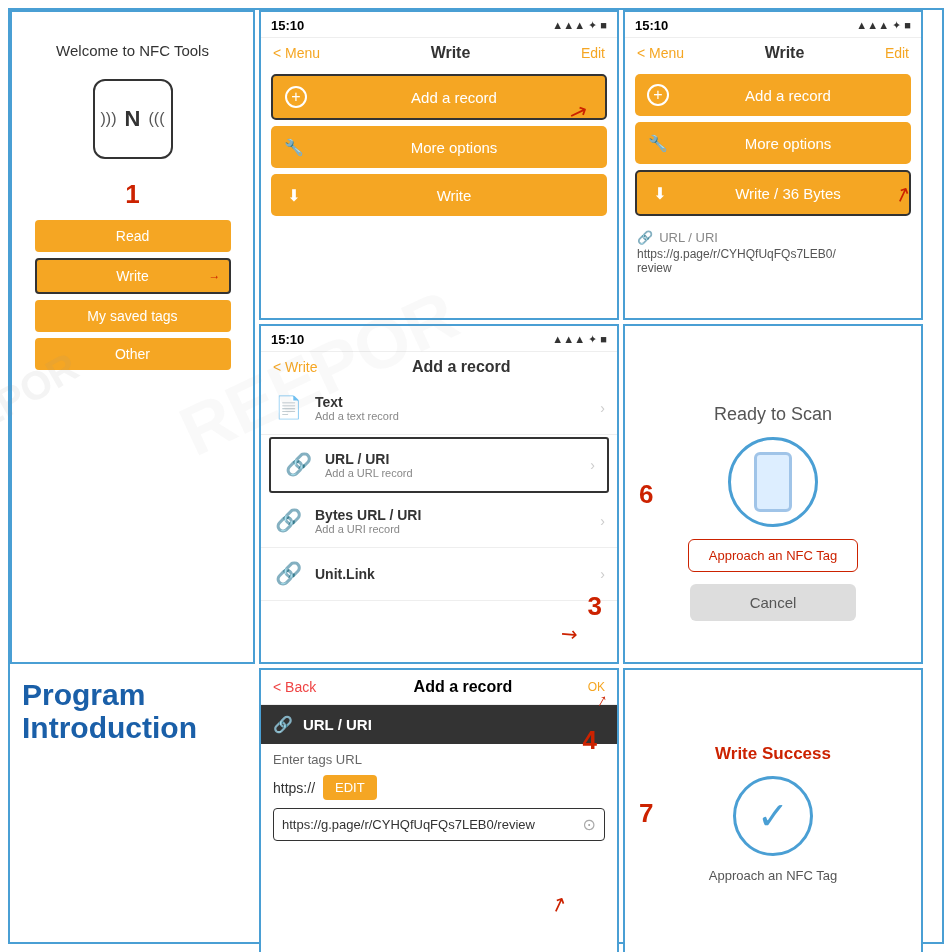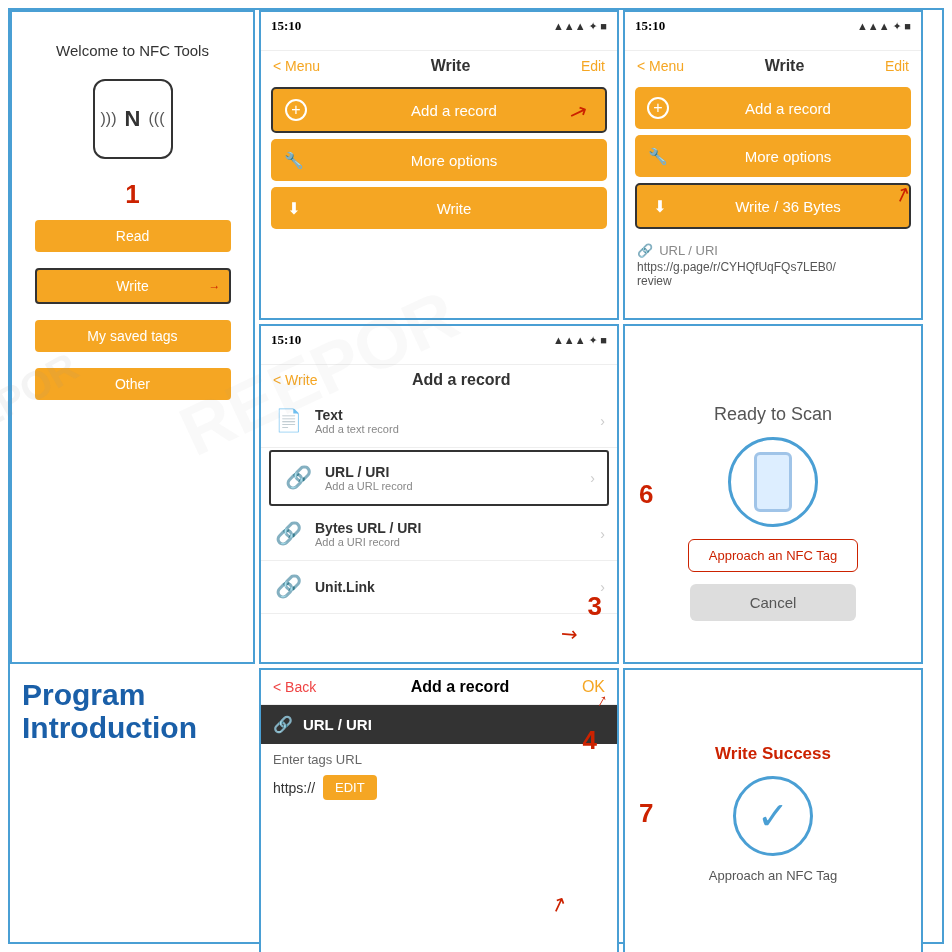--- a/index.html
+++ b/index.html
@@ -77,21 +77,21 @@
       font-size: 16px;
       color: #555;
     }
     .menu-btn {
       width: 196px;
       padding: 8px 0;
       border-radius: 4px;
       text-align: center;
       color: white;
       font-size: 14px;
-      margin-bottom: 16px;
+      margin-bottom: 6px;
       background: #f5a623;
     }
     .menu-btn.active-btn {
       background: #f5a623;
       border: 2px solid #333;
     }
     .arrow-right {
       position: absolute;
       right: 8px;
       font-size: 12px;
@@ -100,23 +100,22 @@
 
     
     .panel-write {
       grid-row: 1;
       grid-column: 2;
     }
     .ios-header {
       display: flex;
       justify-content: space-between;
       align-items: center;
-      padding: 6px 10px 16px;
+      padding: 6px 10px 4px;
       border-bottom: 1px solid #eee;
-      font-family: Liberation Serif, serif;
     }
     .ios-time {
       font-size: 13px;
       font-weight: 600;
     }
     .ios-status {
       font-size: 11px;
       color: #333;
     }
     .ios-nav {
@@ -266,21 +265,21 @@
       margin-right: 22px;
     }
     .url-title-center {
       flex: 1;
       text-align: center;
       font-size: 16px;
       font-weight: 600;
     }
     .url-ok {
       color: #f5a623;
-      font-size: 16px;
+      font-size: 12px;
     }
     .url-record-header {
       background: #333;
       color: white;
       display: flex;
       align-items: center;
       padding: 10px 12px;
       gap: 10px;
     }
     .url-record-title {
@@ -588,20 +587,24 @@
     </div>
     <div class="url-record-header">
       <span>🔗</span>
       <span class="url-record-title">URL / URI</span>
     </div>
     <div class="url-label">Enter tags URL</div>
     <div class="url-input-row">
       <span class="url-prefix">https://</span>
       <div class="url-edit-btn">EDIT</div>
     </div>
+    <div class="url-final-input">
+      <span>https://g.page/r/CYHQfUqFQs7LEB0/review</span>
+      <span style="color:#aaa;font-size:16px;">⊙</span>
+    </div>
 
     <div style="position:absolute;right:20px;top:55px;font-size:26px;color:#cc2200;font-weight:bold;">4</div>
 
     <div style="position:absolute;right:50px;bottom:40px;color:#cc2200;font-size:20px;transform:rotate(340deg);">↗</div>
 
     <div style="position:absolute;right:10px;top:20px;color:#cc2200;font-size:18px;transform:rotate(30deg);">↑</div>
   </div>
 
   <div class="panel panel-scan">
     <div style="position:absolute;left:14px;top:50%;transform:translateY(-50%);font-size:26px;color:#cc2200;font-weight:bold;">6</div>

